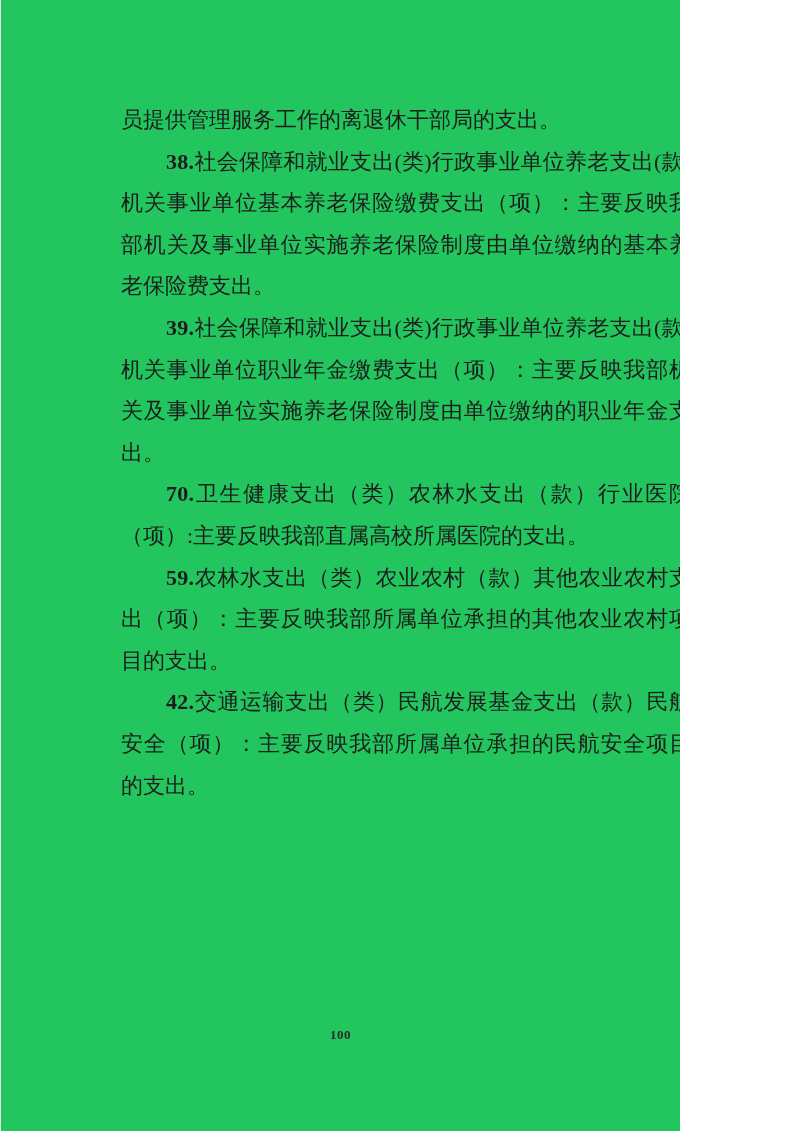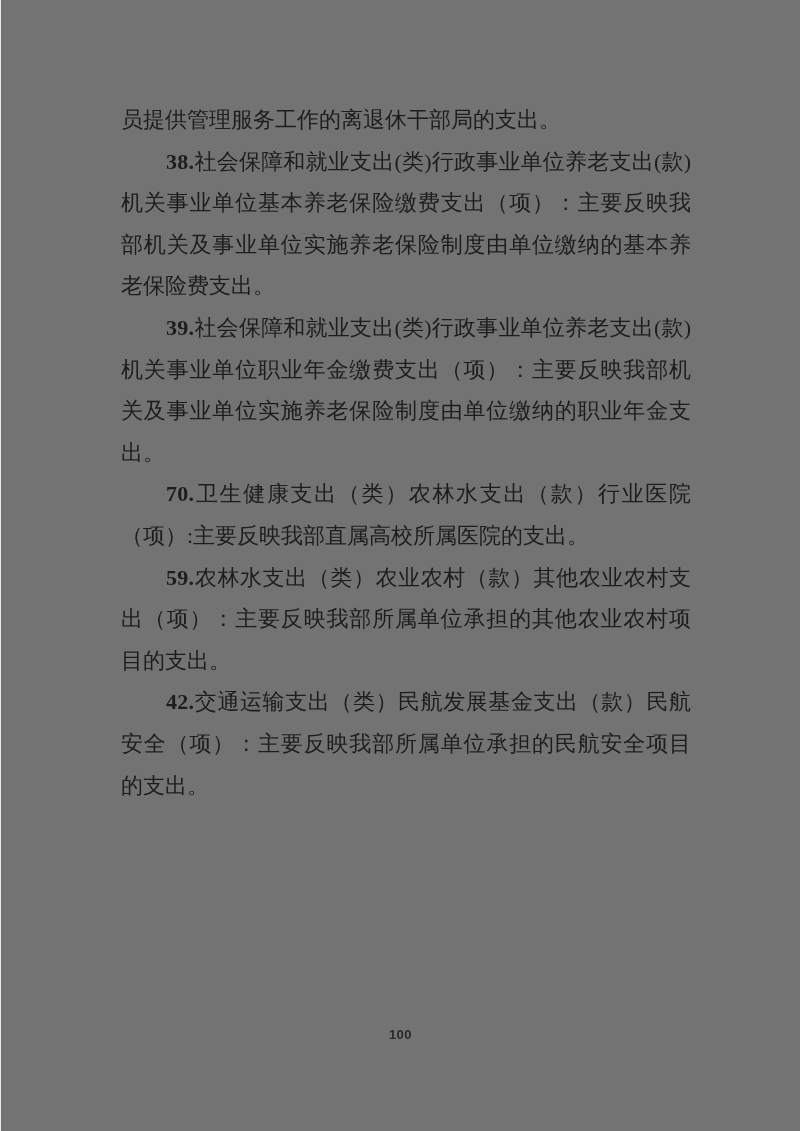--- a/index.html
+++ b/index.html
@@ -2,23 +2,23 @@
 <html><head>
 <meta charset="utf-8">
 <style>
   html, body {
     margin: 0;
     padding: 0;
     background: #ffffff;
   }
   .page {
     position: relative;
-    width: 800px;
+    width: 680px;
     height: 1131px;
-    background: #737373;
+    background: #22c55e;
     overflow: hidden;
     box-sizing: border-box;
     border-left: 1px solid #e9e9e9;
     font-family: "Liberation Serif", "DejaVu Serif", serif;
   }
   .content {
     position: absolute;
     left: 120px;
     top: 99px;
     width: 570px;
@@ -43,21 +43,21 @@
   .page-number {
     position: absolute;
     left: 0;
     right: 0;
     top: 1027px;
     text-align: center;
     font-size: 13px;
     font-weight: 700;
     color: #2a2a2a;
     letter-spacing: 0.5px;
-    font-family: Liberation Sans, sans-serif;
+    font-family: Liberation Serif, serif;
   }
 </style>
 </head>
 <body>
 
 <div class="page">
   <div class="content">
 
     <p class="para no-indent"><span>员提供管理服务工作的离退休干部局的支出。</span></p>
 

